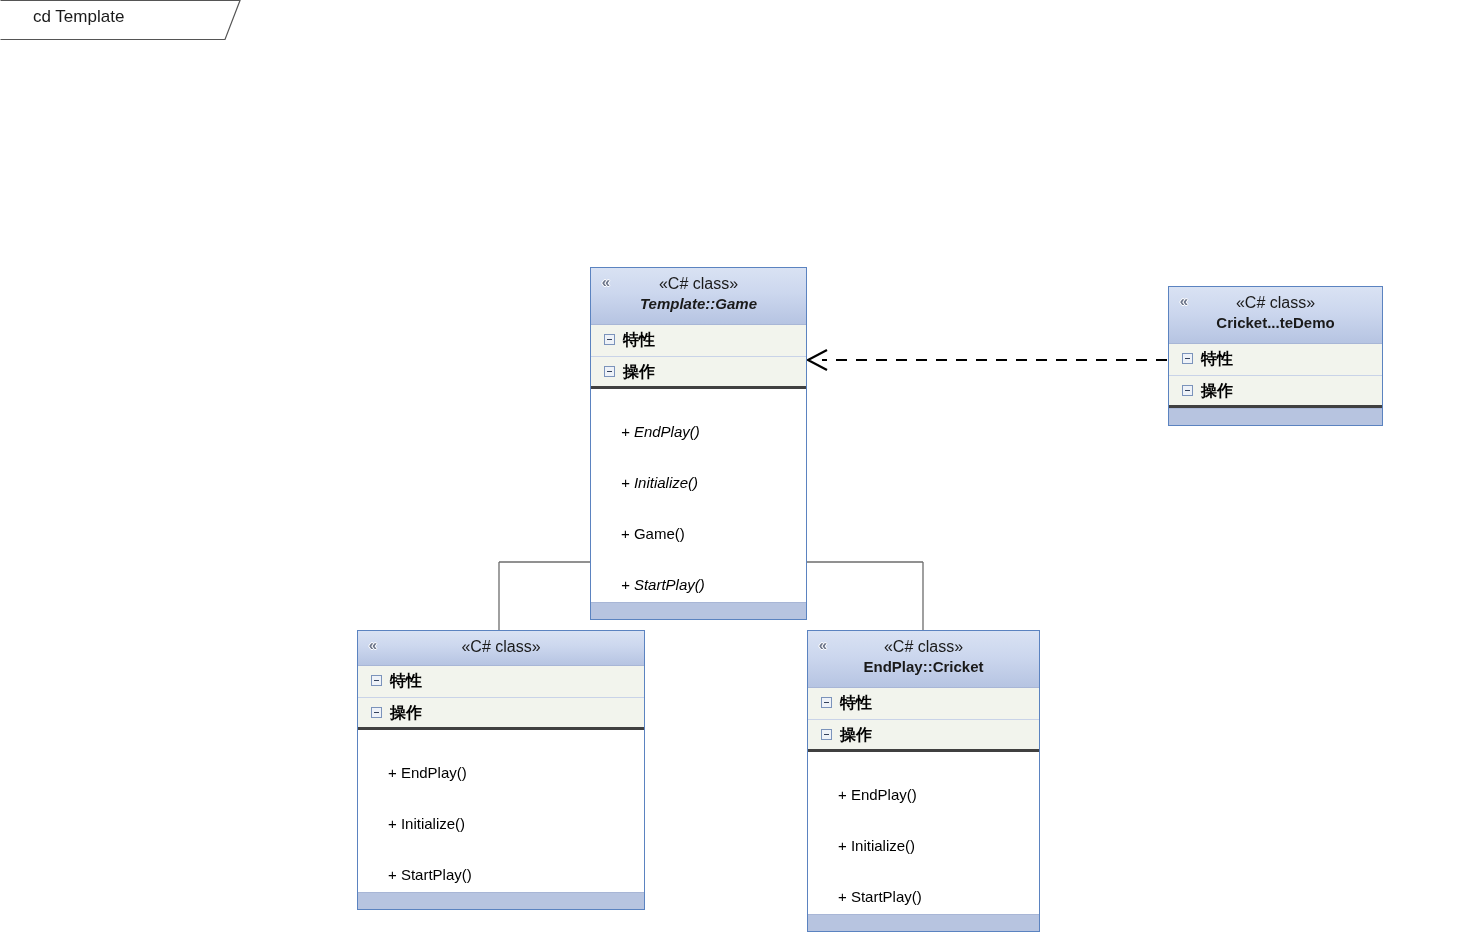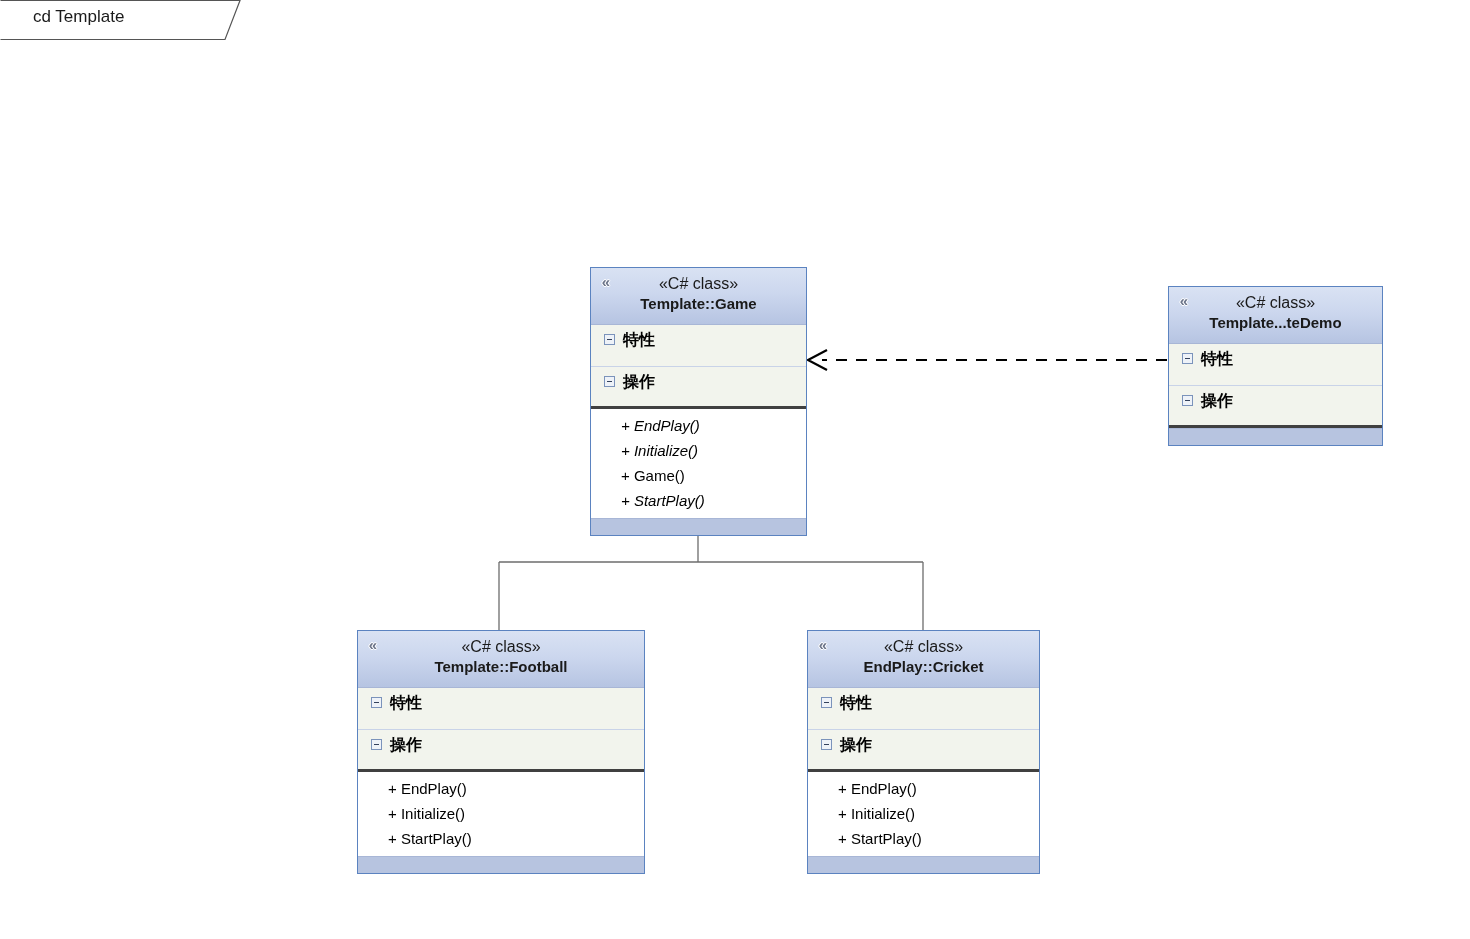--- a/index.html
+++ b/index.html
@@ -78,30 +78,31 @@
     color: #1a1a1a;
     line-height: 19px;
   }
   .class-name {
     font-size: 15px;
     font-weight: bold;
     color: #1a1a1a;
     line-height: 22px;
   }
   .class-name.abstract {
+    font-style: italic;
     text-align: center;
   }
 
   .compartment {
     box-sizing: border-box;
     background: #f2f4ed;
     border-bottom: 1px solid #c9d3e8;
     padding: 5px 0 6px 5px;
     position: relative;
-    height: 42px;
+    height: 32px;
   }
   .compartment.last { border-bottom: 3px solid #404040; }
   .comp-toggle {
     position: absolute;
     left: 13px;
     top: 9px;
     width: 11px;
     height: 11px;
     box-sizing: border-box;
     border: 1px solid #7b93bb;
@@ -129,20 +130,21 @@
   .members {
     background: #ffffff;
     padding: 4px 0 5px 0;
   }
   .member {
     font-size: 15px;
     line-height: 25px;
     color: #000000;
     padding-left: 30px;
     white-space: nowrap;
+    margin-top: 26px;
   }
   .member.abstract { font-style: italic; }
 
   .footer-bar {
     height: 16px;
     background: #b7c4e0;
     border-top: 1px solid #a8b6d6;
   }
 
   
@@ -194,38 +196,37 @@
     <div class="member">+ Game()</div>
     <div class="member abstract">+ StartPlay()</div>
   </div>
   <div class="footer-bar"></div>
 </div>
 
 <div class="uml-class" id="class-demo">
   <div class="uml-header">
     <span class="hdr-icon">«</span>
     <div class="stereotype">«C# class»</div>
-    <div class="class-name">Template...teDemo</div>
+    <div class="class-name">Cricket...teDemo</div>
   </div>
   <div class="compartment">
     <span class="comp-toggle"></span>
     <span class="comp-label">特性</span>
   </div>
   <div class="compartment last">
     <span class="comp-toggle"></span>
     <span class="comp-label">操作</span>
   </div>
   <div class="footer-bar"></div>
 </div>
 
 <div class="uml-class" id="class-football">
   <div class="uml-header">
     <span class="hdr-icon">«</span>
     <div class="stereotype">«C# class»</div>
-    <div class="class-name">Template::Football</div>
   </div>
   <div class="compartment">
     <span class="comp-toggle"></span>
     <span class="comp-label">特性</span>
   </div>
   <div class="compartment last">
     <span class="comp-toggle"></span>
     <span class="comp-label">操作</span>
   </div>
   <div class="members">

